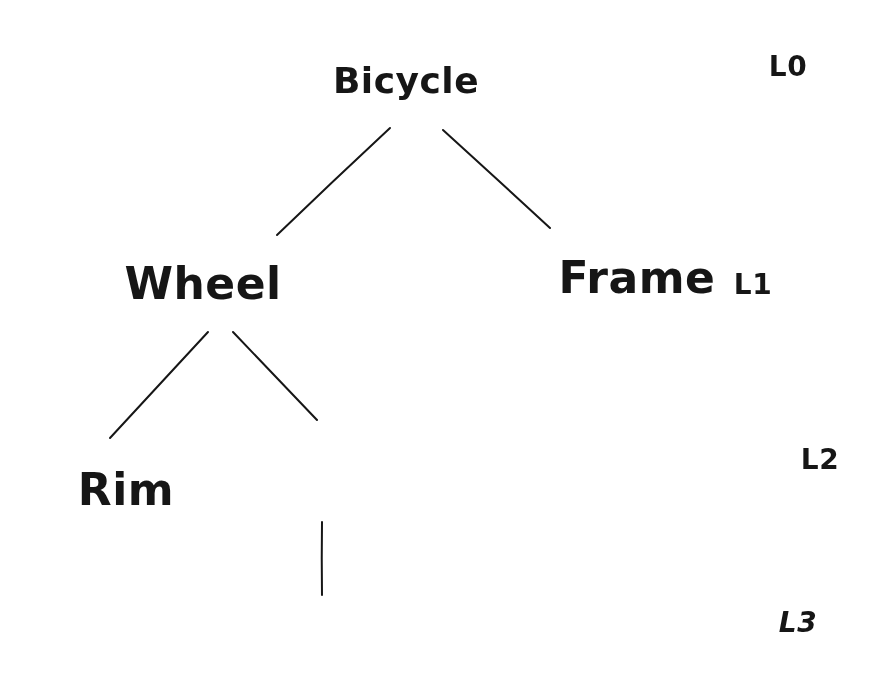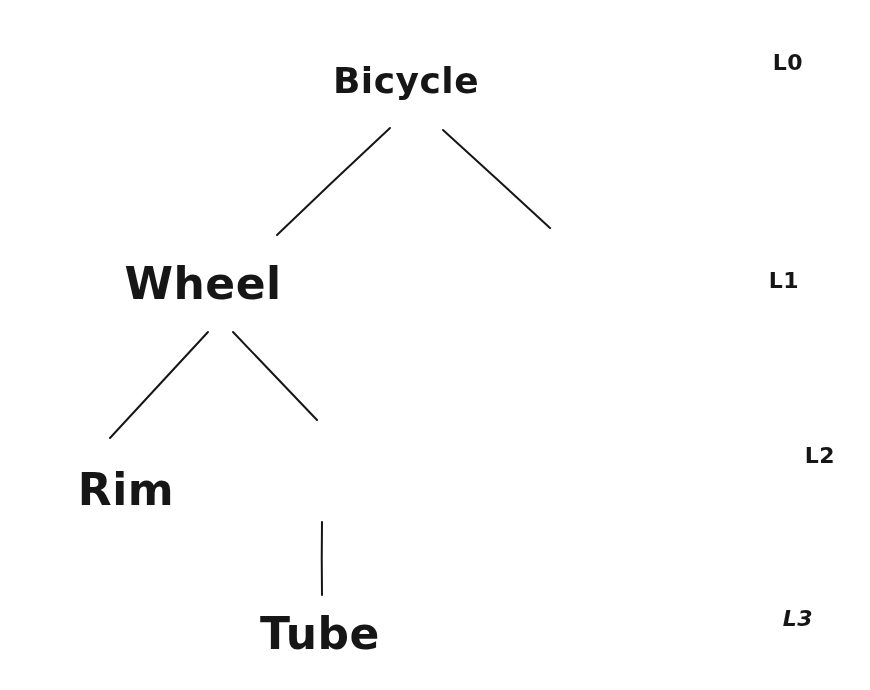--- a/index.html
+++ b/index.html
@@ -33,58 +33,58 @@
   .node, .level-label {
     position: absolute;
     transform: translateX(-50%);
     color: #161616;
     font-weight: bold;
     white-space: nowrap;
     letter-spacing: 0.5px;
   }
   .node { font-size: 44px; }
   .node.root { font-size: 36px; }
-  .level-label { font-size: 22px; }
+  .level-label { font-size: 28px; }
 
   
   .pos-bicycle { left: 406px; top: 60px; }
   .pos-wheel   { left: 203px; top: 258px; }
   .pos-frame   { left: 637px; top: 252px; }
   .pos-rim     { left: 126px; top: 464px; }
   .pos-tire    { left: 328px; top: 460px; }
   .pos-tube    { left: 320px; top: 608px; }
 
   
   .pos-l0 { left: 788px; top: 50px; }
-  .pos-l1 { left: 784px; top: 268px; }
+  .pos-l1 { left: 753px; top: 268px; }
   .pos-l2 { left: 802px; top: 443px; margin-left: 18px; }
   .pos-l3 { left: 798px; top: 606px; font-style: italic; }
 </style>
 </head>
 <body>
 
 <div class="canvas">
 
   <svg class="edges" viewBox="0 0 870 690" xmlns="http://www.w3.org/2000/svg">
     <path d="M390 128 Q 332 182 277 235"></path>
     <path d="M443 130 Q 498 180 550 228"></path>
     <path d="M208 332 Q 158 386 110 438"></path>
     <path d="M233 332 Q 276 377 317 420"></path>
     <path d="M322 522 Q 321.5 558 322 595"></path>
   </svg>
 
   <span class="node root pos-bicycle">Bicycle</span>
 
   <span class="node pos-wheel">Wheel</span>
 
+  <span class="node pos-frame">Frame</span>
 
   <span class="node pos-rim">Rim</span>
 
 
-  <span class="node pos-tube">Tube</span>
 
   <span class="level-label pos-l0">L0</span>
 
   <span class="level-label pos-l1">L1</span>
 
   <span class="level-label pos-l2">L2</span>
 
   <span class="level-label pos-l3">L3</span>
 
 </div>

